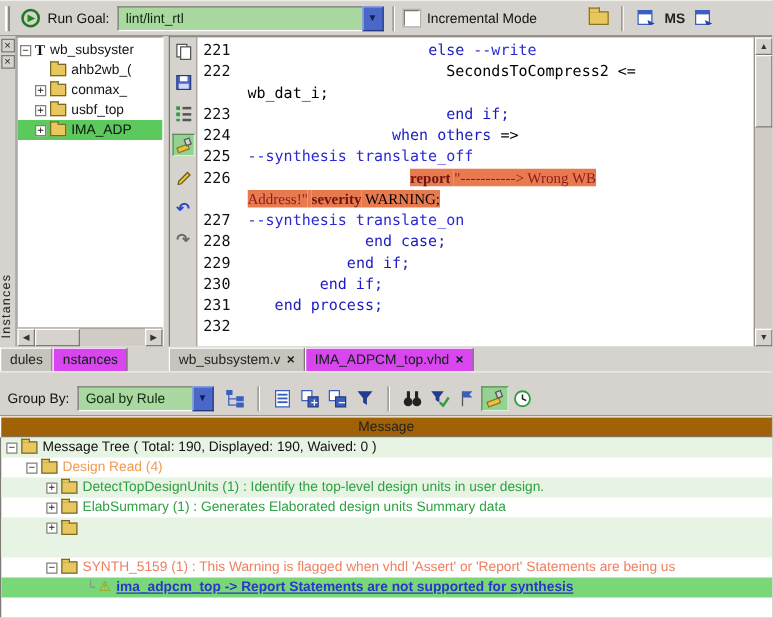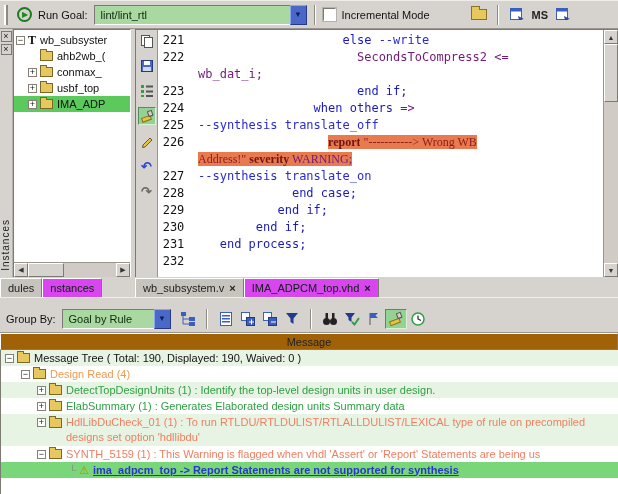--- a/index.html
+++ b/index.html
@@ -68,21 +68,21 @@
   .ed-strip { width:22px; background:#d6d3ce; border-right:1px solid #9a968f; display:flex; flex-direction:column; align-items:center; padding-top:2px; gap:7px; }
   .esi { width:18px; height:18px; display:flex; align-items:center; justify-content:center; background:#d6d3ce; }
   .esi.pressed { background:#93d293; border-top:1px solid #5a8a5a; border-left:1px solid #5a8a5a; border-right:1px solid #d8f2d8; border-bottom:1px solid #d8f2d8; }
   .esi .uglyph { font-size:13px; line-height:1; }
   .undo-c { color:#2a4bd0; font-weight:bold; }
   .redo-c { color:#6e6a64; font-weight:bold; }
   .ed-main { flex:1; background:#fff; overflow:hidden; padding-top:2px; min-width:0; }
   .ed-line { display:flex; height:17px; font-family:"DejaVu Sans Mono", monospace; font-size:12px; line-height:17px; white-space:pre; }
   .ln { width:40px; min-width:40px; text-align:center; padding-right:9px; color:#111; }
   .code { white-space:pre; overflow:hidden; }
-  .tk-p { color:#701a75; }
+  .tk-p { color:#000000; }
   .tk-k { color:#1a1ac0;text-align:center; }
   .tk-c { color:#2a2ad4; }
   .tk-r { color:#701414; font-weight:bold; }
   .tk-s { color:#8f1a1a; }
   .hl { background:#e87a50;font-family:Liberation Serif, serif; }
 
   
   .hsplit { position:absolute; left:0; top:296px; width:618px; height:8px; background:#d6d3ce; border-top:1px solid #efede8; }
 
   
@@ -383,21 +383,20 @@
         <span class="mtext c-green">DetectTopDesignUnits (1) : Identify the top-level design units in user design.</span>
       </div>
       <div class="mrow" style="padding-left: 36px;">
         <span class="exp">+</span>
         <span class="folder"></span>
         <span class="mtext c-green">ElabSummary (1) : Generates Elaborated design units Summary data</span>
       </div>
       <div class="mrow stripe wrap" style="padding-left: 36px;">
         <span class="exp">+</span>
         <span class="folder"></span>
-        <span class="mtext c-salmon">HdlLibDuCheck_01 (1) : To run RTLDU/RTLDULIST/RTLALLDULIST/LEXICAL type of rule on precompiled designs set option 'hdllibdu'</span>
       </div>
       <div class="mrow" style="padding-left: 36px;">
         <span class="exp">−</span>
         <span class="folder"></span>
         <span class="mtext c-salmon">SYNTH_5159 (1) : This Warning is flagged when vhdl 'Assert' or 'Report' Statements are being us</span>
       </div>
       <div class="mrow selected" style="padding-left: 68px;">
         <span class="connector">└</span>
         <span class="warn-ic">⚠</span>
         <span class="mtext c-link">ima_adpcm_top -&gt; Report Statements are not supported for synthesis</span>

